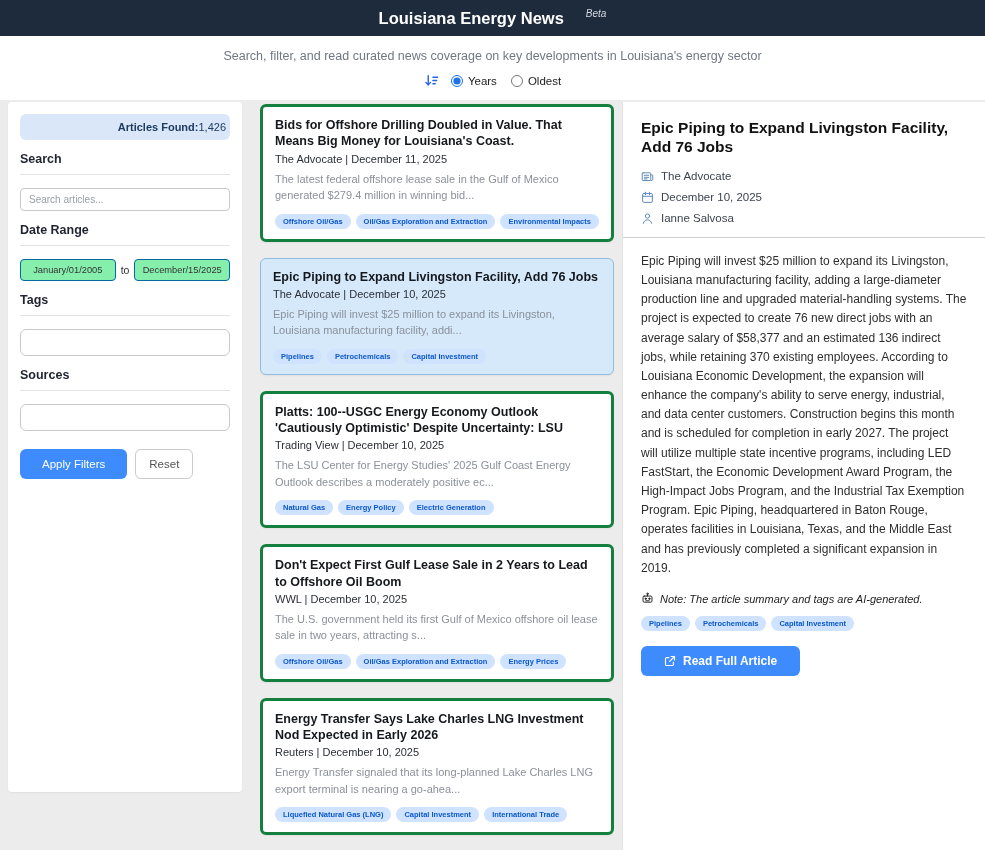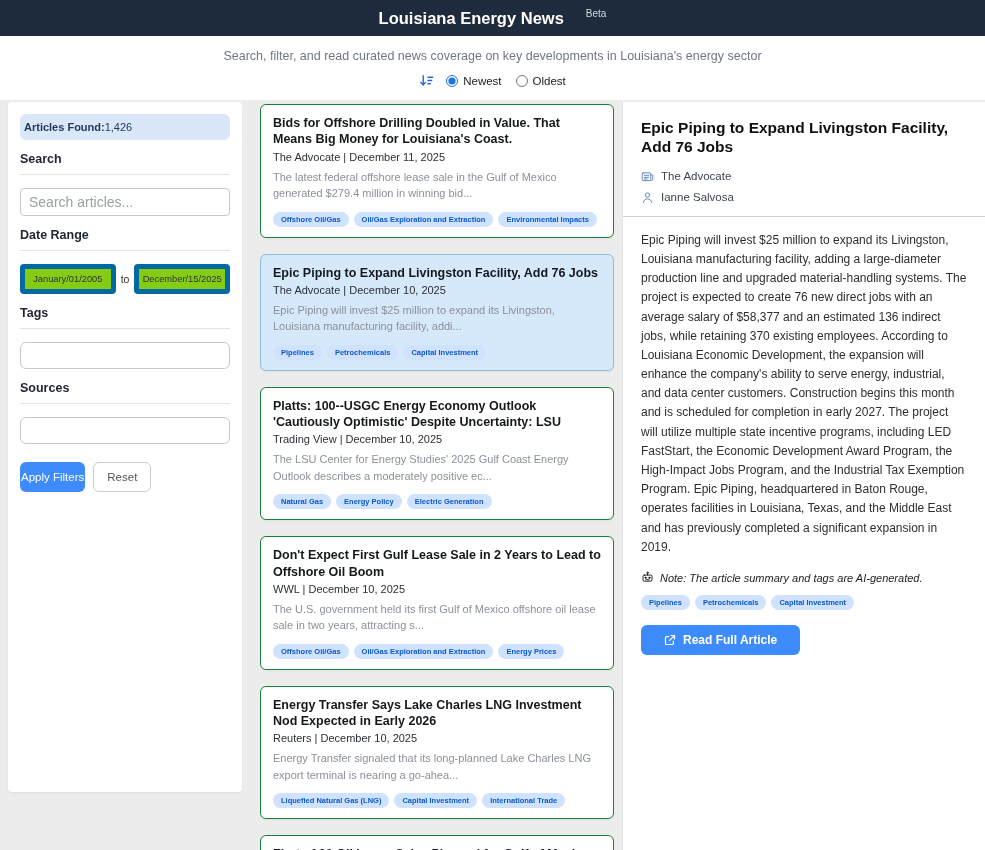--- a/index.html
+++ b/index.html
@@ -10,60 +10,60 @@
     background:#ffffff;
     display:flex; flex-direction:column;
   }
   
   .header {
     height:36px; flex-shrink:0;
     background:var(--header-bg,#1e2b3c);
     color:#fff; display:flex; align-items:center; justify-content:center; gap:22px;
   }
   .header-title { font-size:16.5px; font-weight:700; }
-  .beta { font-size:10px; color:#d3d9e0; position:relative; top:-5px; }
+  .beta { font-size:10px; font-style:italic; color:#d3d9e0; position:relative; top:-5px; }
 
   .subtitle { text-align:center; color:#707784; font-size:12.5px; margin:13px 0 10px; }
 
   .sortbar { display:flex; align-items:center; justify-content:center; gap:14px;
     font-size:11.5px; color:#222; padding-bottom:12px; }
   .radio-opt { display:flex; align-items:center; gap:5px; cursor:pointer; }
   input[type=radio]{ width:12px; height:12px; accent-color:#1a73e8; margin:0; }
   .sort-icon { display:inline-flex; margin-right:-2px; }
 
   
   .main { flex:1; background:var(--page-bg,#ececec); display:flex; align-items:flex-start;
     padding:2px 0 0 8px; overflow:hidden; }
 
   
   .sidebar { width:234px; flex-shrink:0; margin-right:18px; background:#fff;
     border-radius:4px; padding:12px; height:690px; box-shadow:0 1px 2px rgba(0,0,0,.06); }
   .found { background:var(--found-bg,#d9e7f8); color:var(--found-text,#1f3b63);
-    border-radius:6px; padding:7px 4px; text-align:left; font-size:11px; margin-bottom:12px; }
+    border-radius:6px; padding:7px 4px; text-align:right; font-size:11px; margin-bottom:12px; }
   .found-label { font-weight:700; }
   .side-label { font-weight:700; font-size:12.5px; color:#1f2430; margin:12px 0 0; }
   .side-hr { border:none; border-top:1px solid #e3e3e3; margin:8px 0 13px; }
-  .text-input { width:100%; border:1px solid #c9c9c9; border-radius:4px; font-size:14px;
+  .text-input { width:100%; border:1px solid #c9c9c9; border-radius:4px; font-size:10px;
     padding:5px 8px; color:#333; font-family:inherit; background:#fff; }
   .text-input::placeholder { color:#9aa0a6; }
   .tall-input { height:27px; border-radius:6px; }
   .date-row { display:flex; align-items:center; gap:5px; }
-  .date-input { flex:1; min-width:0; border:5px solid #0369a1; border-radius:4px;
-    font-size:9.3px; padding:5px 2px; text-align:center; color:#333; font-family:inherit; background:#84cc16; }
+  .date-input { flex:1; min-width:0; border:1px solid #0369a1; border-radius:4px;
+    font-size:9.3px; padding:5px 2px; text-align:center; color:#333; font-family:inherit; background:#86efac; }
   .to-label { font-size:10.5px; color:#333; flex-shrink:0; }
   .btn-row { display:flex; gap:8px; margin-top:18px; }
   .btn-primary { background:var(--accent,#3d8bfd); color:#fff; border:none; border-radius:6px;
-    font-size:11.5px; padding:8px 1px; font-family:inherit; cursor:pointer; }
+    font-size:11.5px; padding:8px 22px; font-family:inherit; cursor:pointer; }
   .btn-secondary { background:#fff; color:#555; border:1px solid #ccc; border-radius:6px;
     font-size:11.5px; padding:8px 13px; font-family:inherit; cursor:pointer; }
 
   
   .list { width:354px; flex-shrink:0; margin-right:8px; height:100%;
     display:flex; flex-direction:column; gap:16px; padding-top:2px; overflow:hidden; }
-  .card { background:#fff; border:1px solid #15803d; border-radius:6px;
+  .card { background:#fff; border:3px solid #15803d; border-radius:6px;
     padding:10px 12px 10px; box-shadow:0 1px 2px rgba(0,0,0,.05); flex-shrink:0; cursor:pointer; }
   .card.selected { background:var(--selected-bg,#d6e9fb); border:1px solid var(--selected-border,#8fbcdf); }
   .card-title { margin:0 0 3px; font-size:12.5px; font-weight:700; color:#15181d; line-height:1.3; }
   .card-meta { font-size:11px; color:#2b2f36; margin-bottom:6px; }
   .card-excerpt { margin:0 0 10px; font-size:11px; color:#8b909a; line-height:1.5; }
   .tag-row { display:flex; flex-wrap:wrap; gap:5px; }
   .tag { background:var(--tag-bg,#cfe2ff); color:var(--tag-text,#0a58ca);
     font-size:7.5px; font-weight:600; padding:3px 8px; border-radius:8px; white-space:nowrap; }
 
   
@@ -97,21 +97,21 @@
     <svg width="15" height="15" viewBox="0 0 16 16" fill="none" stroke="#2563eb" stroke-width="1.5" stroke-linecap="round" stroke-linejoin="round">
       <path d="M4.5 3v9.5"></path>
         <path d="M2 10l2.5 2.5L7 10"></path>
       <path d="M9.5 4.5h5"></path>
         <path d="M9.5 8h4"></path>
         <path d="M9.5 11.5h2.5"></path>
     </svg>
   </span>
   <label class="radio-opt">
     <input type="radio" name="sort" checked="" style="">
-    <span>Newest</span>
+    <span>Years</span>
   </label>
   <label class="radio-opt">
     <input type="radio" name="sort" style="">
     <span>Oldest</span>
   </label>
 </div>
 
 <div class="main">
 
   <aside class="sidebar">
@@ -216,20 +216,29 @@
       <span class="meta-icon">
         <svg width="13" height="13" viewBox="0 0 16 16" fill="none" stroke="currentColor" stroke-width="1.2" stroke-linecap="round">
           <rect x="1.5" y="3.5" width="10.5" height="9.5" rx="1"></rect>
           <path d="M12 6h1.5a1 1 0 0 1 1 1v4.5a1.5 1.5 0 0 1-1.5 1.5"></path>
           <path d="M4 6.5h5.5M4 9h5.5M4 11h3.5"></path>
         </svg>
       </span>
       <span>The Advocate</span>
     </div>
 
+    <div class="meta-row">
+      <span class="meta-icon">
+        <svg width="13" height="13" viewBox="0 0 16 16" fill="none" stroke="currentColor" stroke-width="1.2" stroke-linecap="round">
+          <rect x="2" y="3" width="12" height="11" rx="1.5"></rect>
+          <path d="M2 6.5h12M5.5 1.5v3M10.5 1.5v3"></path>
+        </svg>
+      </span>
+      <span>December 10, 2025</span>
+    </div>
 
     <div class="meta-row">
       <span class="meta-icon">
         <svg width="13" height="13" viewBox="0 0 16 16" fill="none" stroke="currentColor" stroke-width="1.2" stroke-linecap="round">
           <circle cx="8" cy="5" r="2.6"></circle>
           <path d="M2.8 14c.8-3 2.8-4.3 5.2-4.3s4.4 1.3 5.2 4.3"></path>
         </svg>
       </span>
       <span>Ianne Salvosa</span>
     </div>

